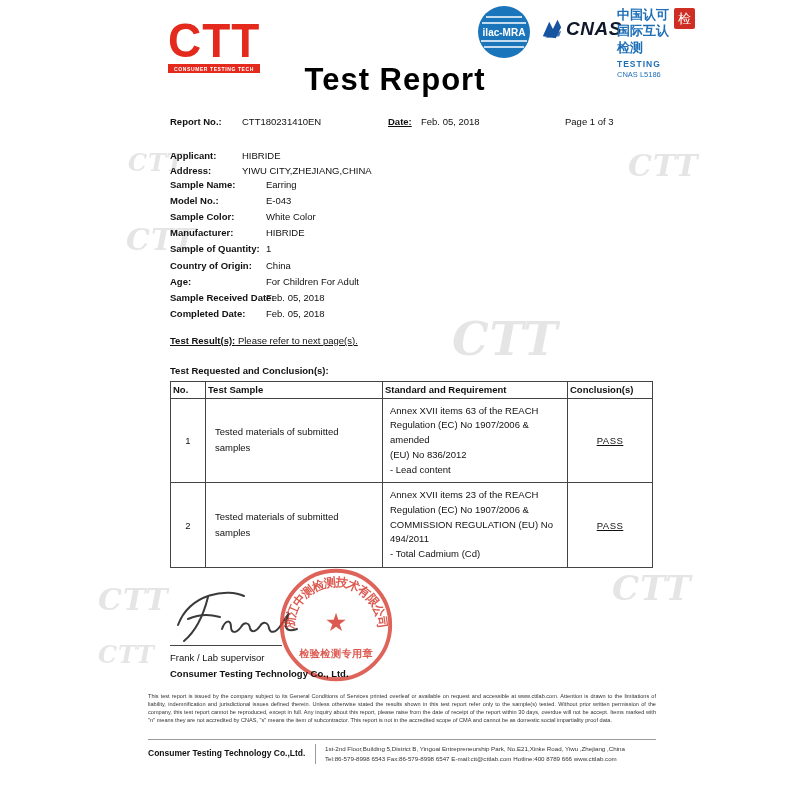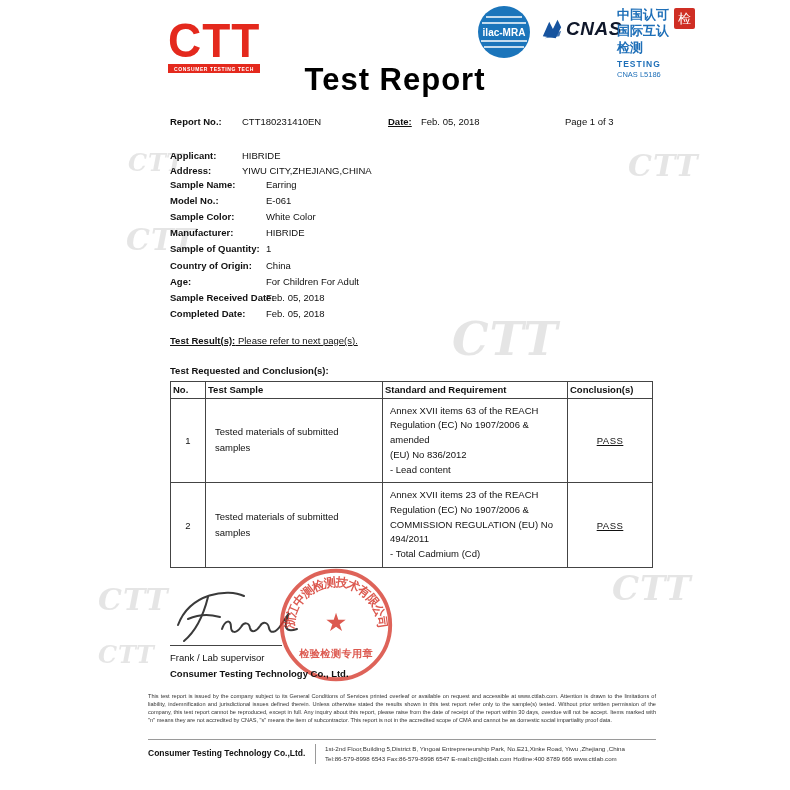--- a/index.html
+++ b/index.html
@@ -164,21 +164,21 @@
     </div>
 
 
     <div class="fields">
       <div class="frow">
         <span class="fl">Sample Name:</span>
         <span>Earring</span>
       </div>
       <div class="frow">
         <span class="fl">Model No.:</span>
-        <span>E-061</span>
+        <span>E-043</span>
       </div>
       <div class="frow">
         <span class="fl">Sample Color:</span>
         <span>White Color</span>
       </div>
       <div class="frow">
         <span class="fl">Manufacturer:</span>
         <span>HIBRIDE</span>
       </div>
       <div class="frow">

